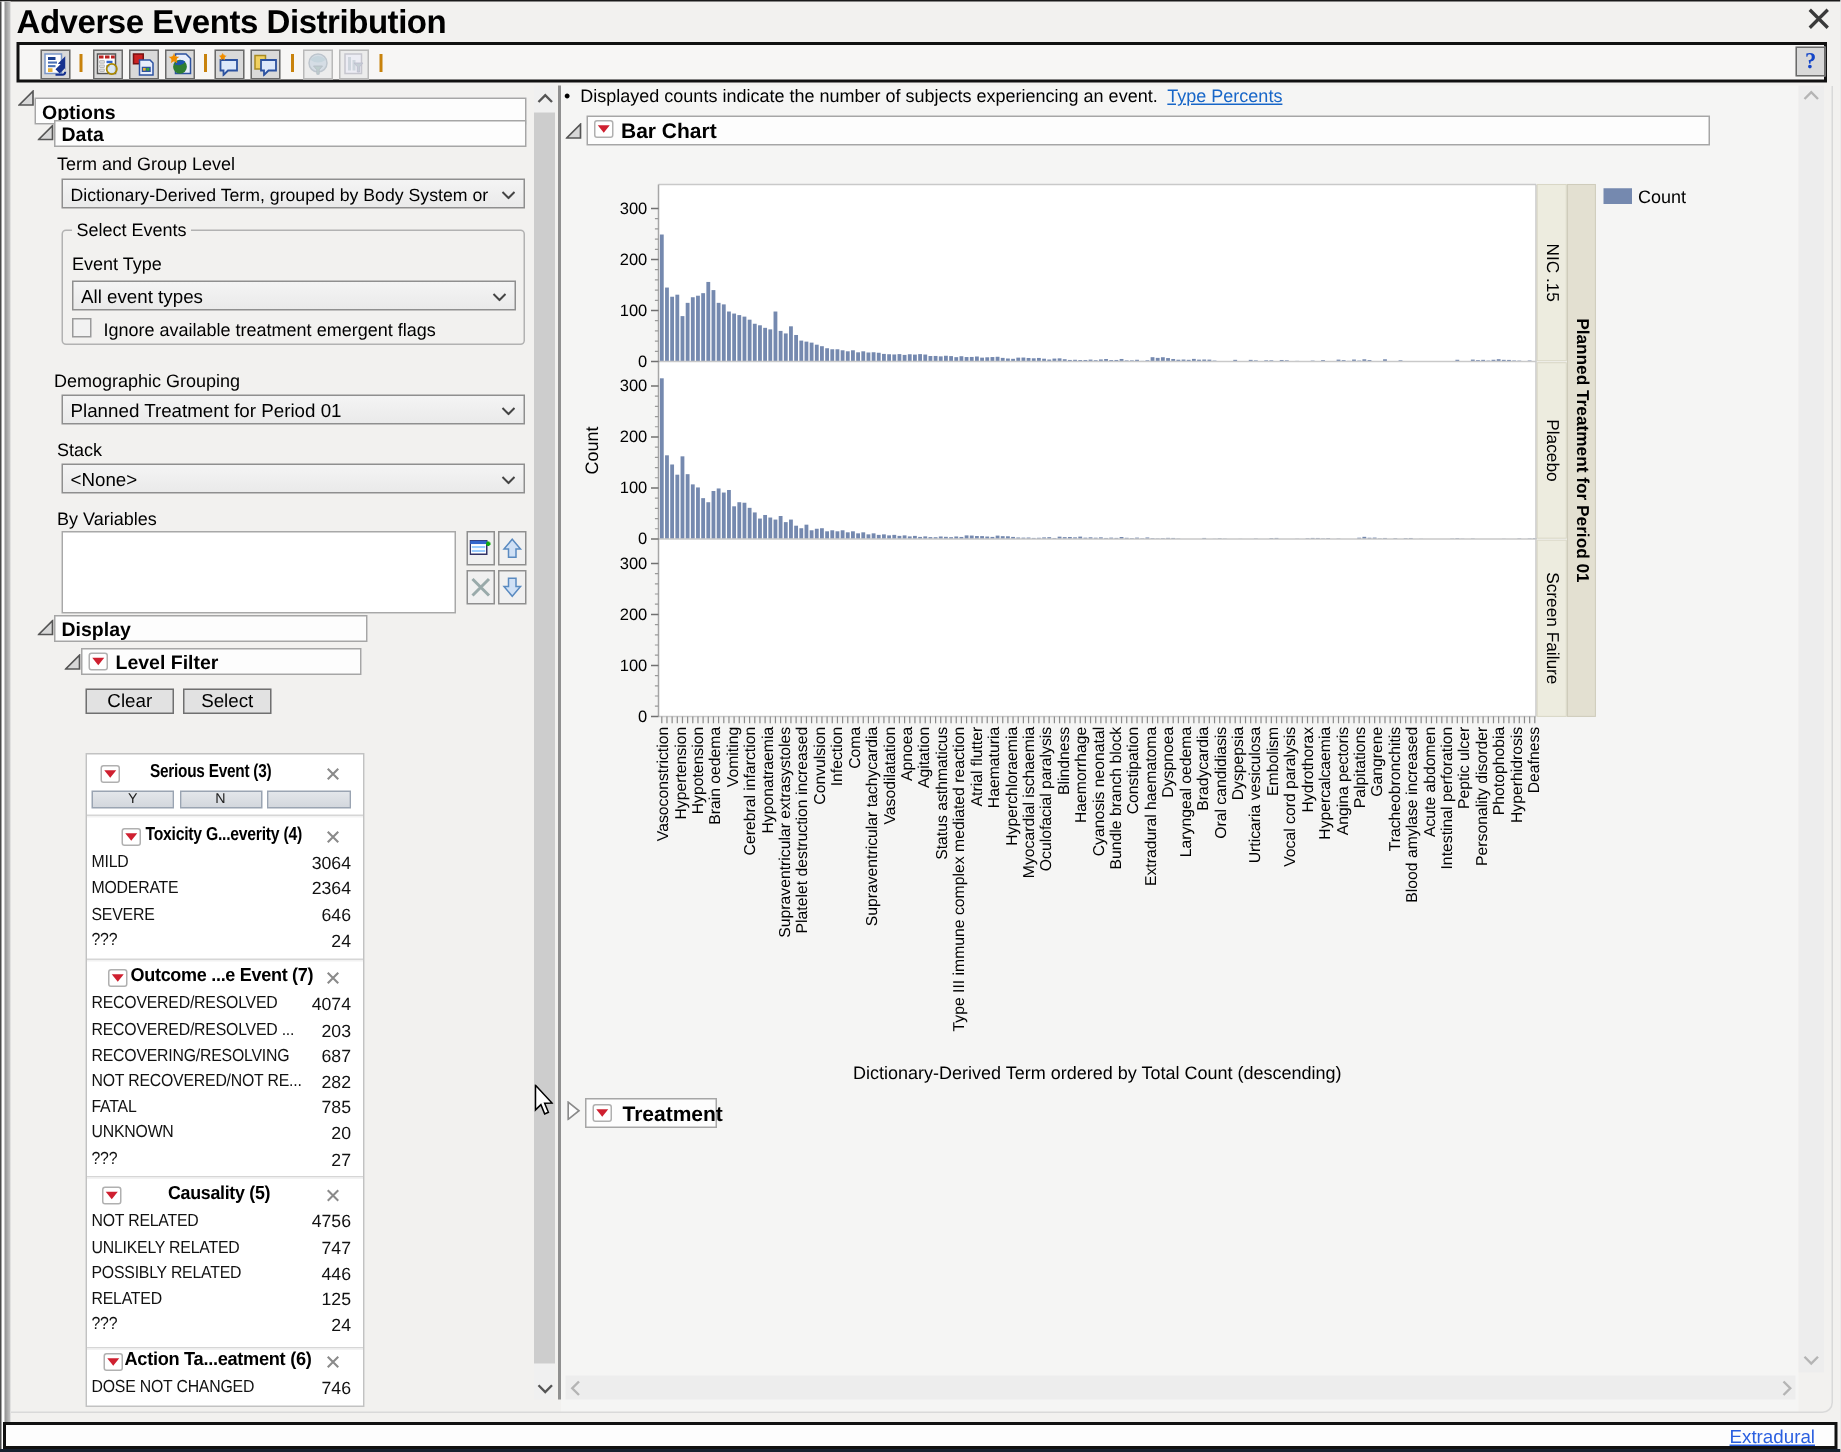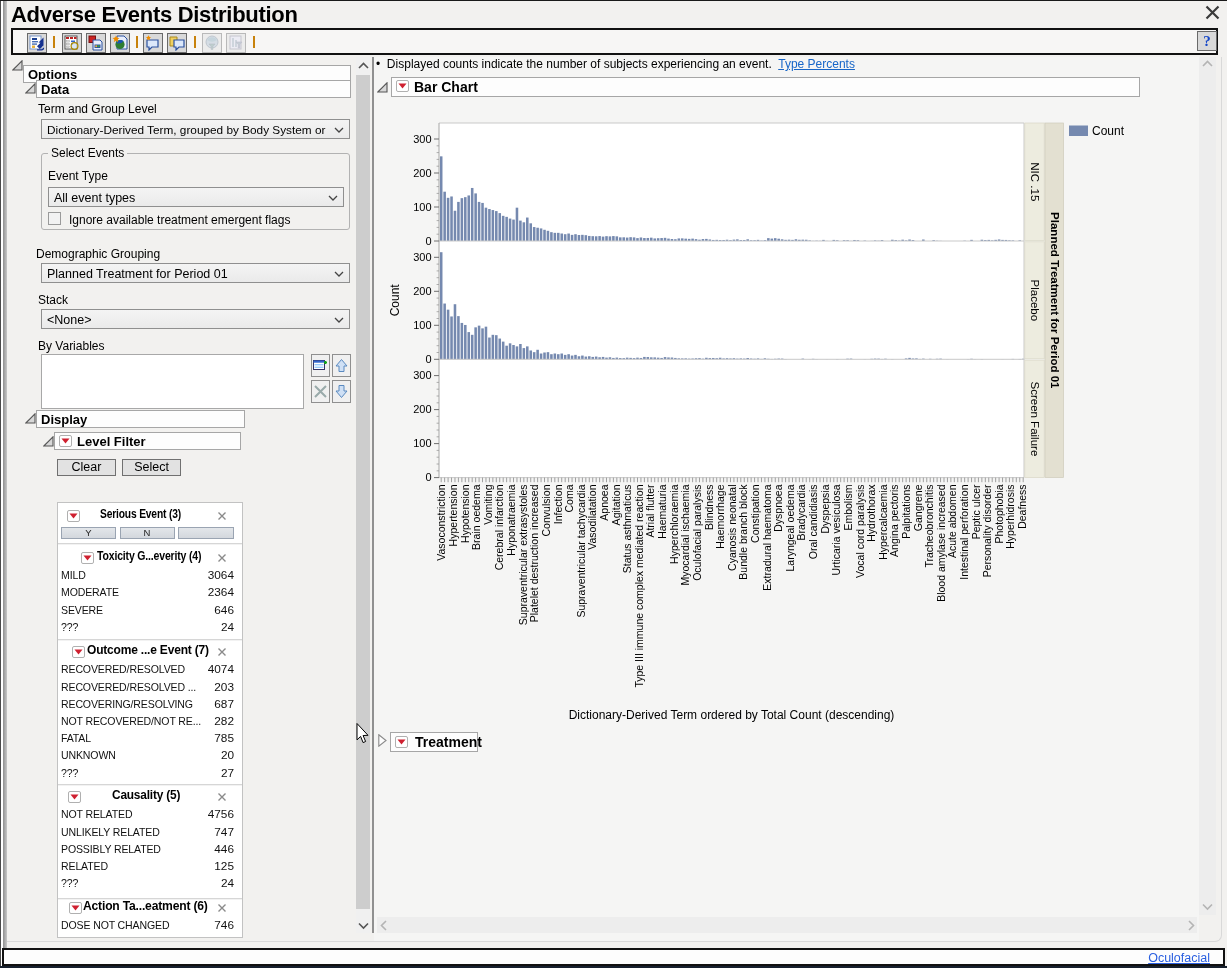--- a/index.html
+++ b/index.html
@@ -926,15 +926,15 @@
       <polyline points="1,1 5.5,5.5 1,10" fill="none" stroke="#b4b4b4" stroke-width="1.6"></polyline>
     </svg>
     <div style="position:absolute;left:7px;top:56px;width:1215px;height:885px;border-right:1px solid #d9d9d9;border-bottom:1px solid #d9d9d9;border-radius:0 0 7px 0;pointer-events:none"></div>
 <svg style="position:absolute;left:356px;top:722px" width="13" height="21" viewBox="0 0 13 21">
       <path d="M1,0.5 L1,16.9 L4.6,13.4 L7.1,19.6 L9.6,18.5 L7.1,12.5 L12,12.3 Z" fill="#fff" stroke="#000" stroke-width="1"></path>
     </svg>
 <div id="leftedge">
       <div></div>
     </div>
 <div id="statusbar">
-      <span>Oculofacial</span>
+      <span>Extradural</span>
     </div>
 <div id="bottombar"></div>
 </div>
 </body></html>

